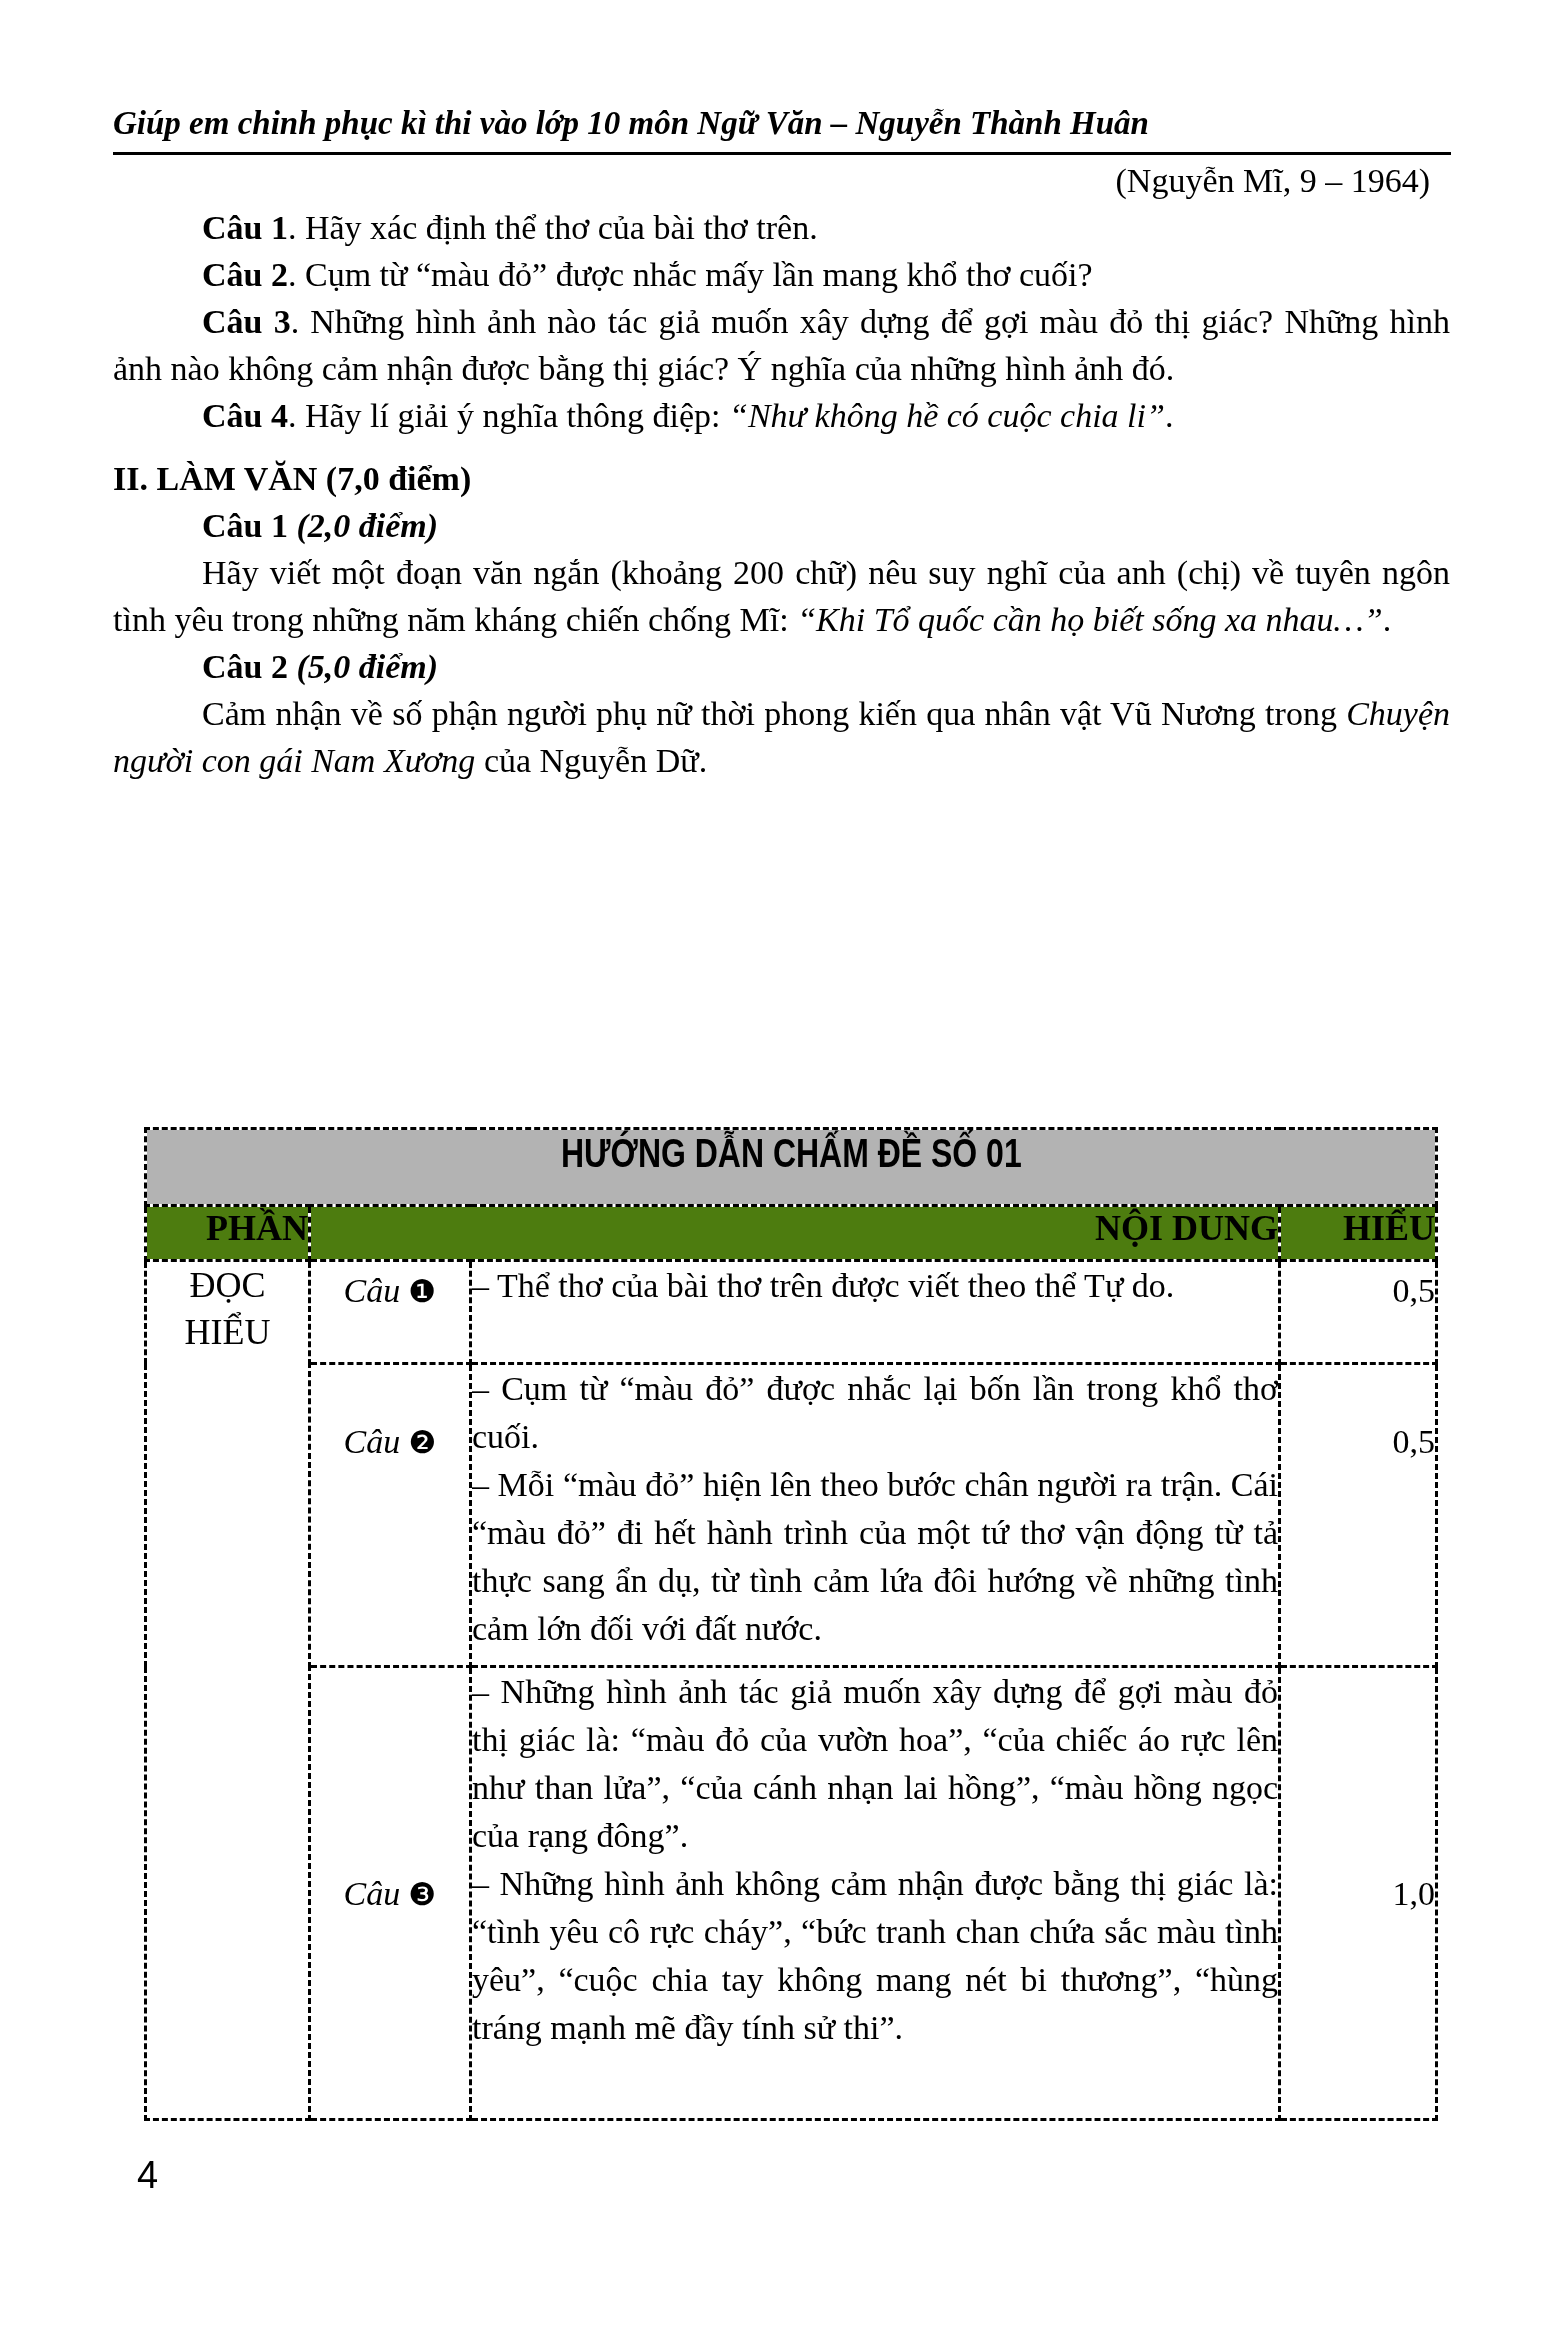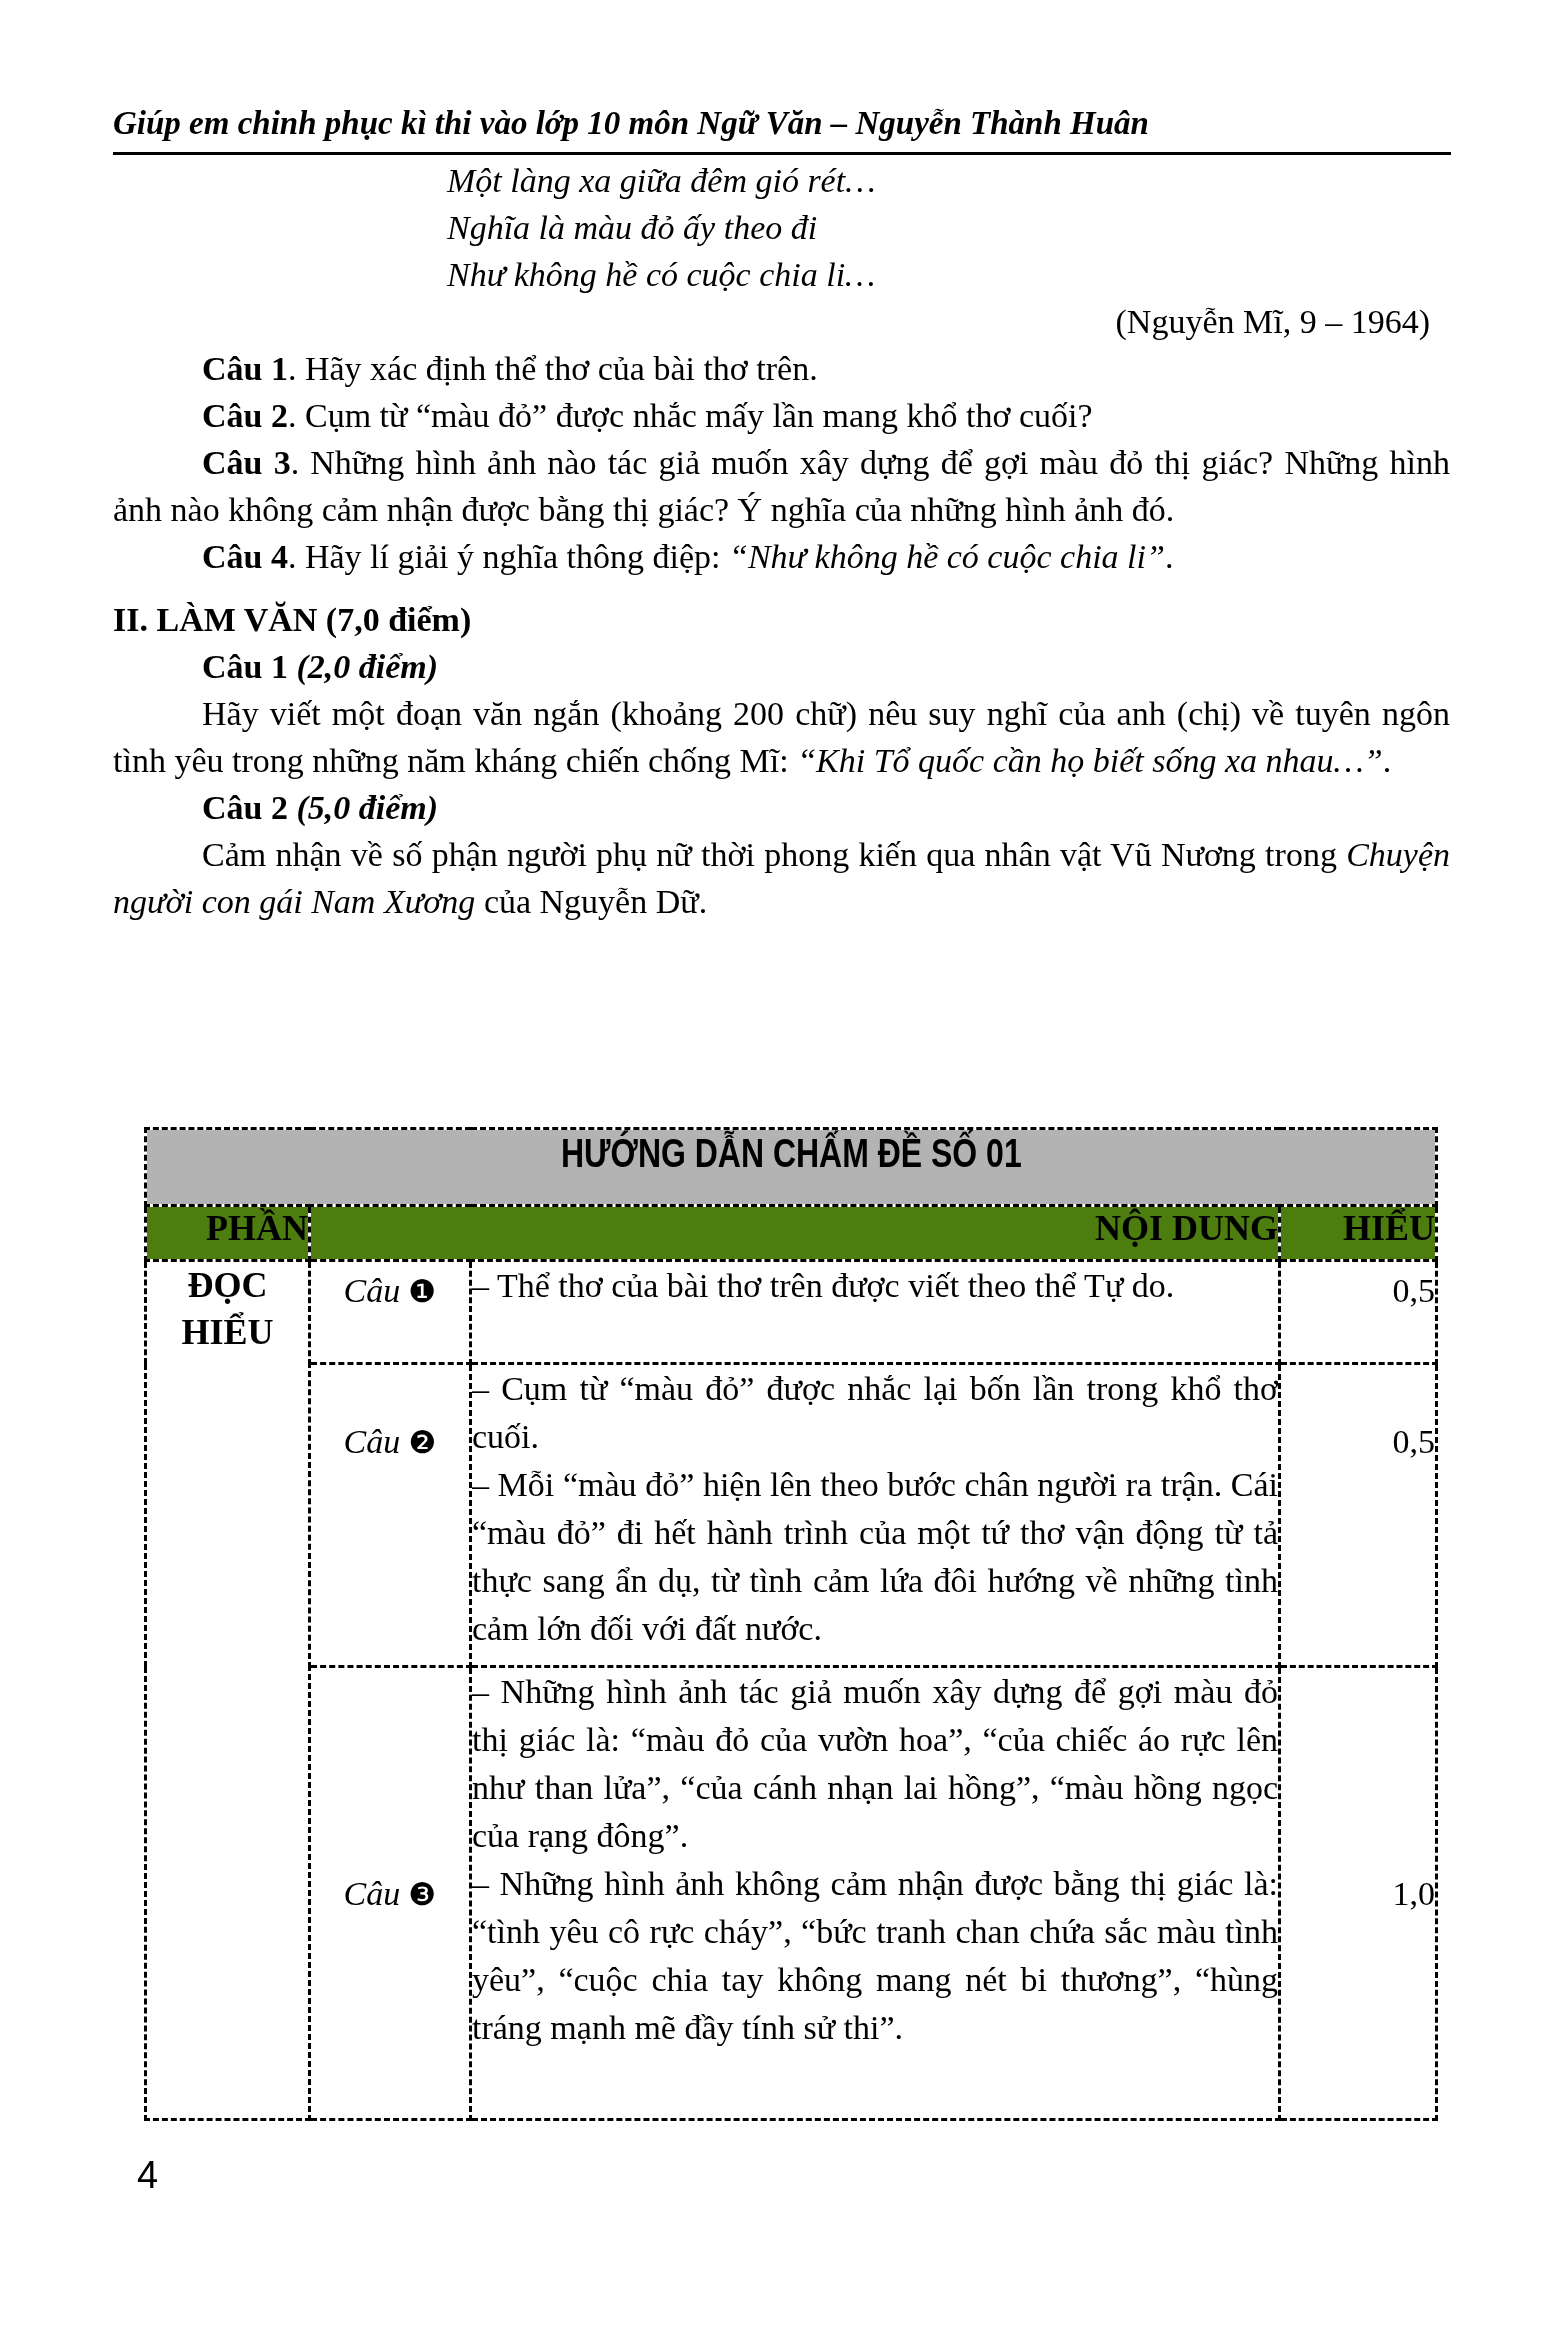--- a/index.html
+++ b/index.html
@@ -83,21 +83,21 @@
   td.head-cell {
     background: #4d7c0f;
     text-align: right;
     vertical-align: middle;
     font-weight: bold;
     font-size: 36px;
   }
   td.phan-cell {
     text-align: center;
     vertical-align: middle;
-    font-weight: bold;
+    font-weight: normal;
     font-size: 36px;
     line-height: 47px;
   }
   td.label-cell {
     text-align: center;
     font-size: 34px;
     line-height: 48px;
     font-style: italic;
   }
   td.score-cell {
@@ -134,25 +134,20 @@
 <body>
 
 <div class="page">
 
   <div class="running-header">
     <span>Giúp em chinh phục kì thi vào lớp 10 môn Ngữ Văn – Nguyễn Thành Huân</span>
   </div>
 
   <div class="content">
 
-    <div class="poem">
-      <div class="poem-line">Một làng xa giữa đêm gió rét…</div>
-      <div class="poem-line">Nghĩa là màu đỏ ấy theo đi</div>
-      <div class="poem-line">Như không hề có cuộc chia li…</div>
-    </div>
     <div class="attribution">(Nguyễn Mĩ, 9 – 1964)</div>
 
     <p class="para"><span class="b">Câu 1</span><span>. Hãy xác định thể thơ của bài thơ trên.</span></p>
 
     <p class="para"><span class="b">Câu 2</span><span>. Cụm từ “màu đỏ” được nhắc mấy lần mang khổ thơ cuối?</span></p>
 
     <p class="para"><span class="b">Câu 3</span><span>. Những hình ảnh nào tác giả muốn xây dựng để gợi màu đỏ thị giác? Những hình ảnh nào không cảm nhận được bằng thị giác? Ý nghĩa của những hình ảnh đó.</span></p>
 
     <p class="para"><span class="b">Câu 4</span><span>. Hãy lí giải ý nghĩa thông điệp: </span><span class="it">“Như không hề có cuộc chia li”</span><span>.</span></p>
 

